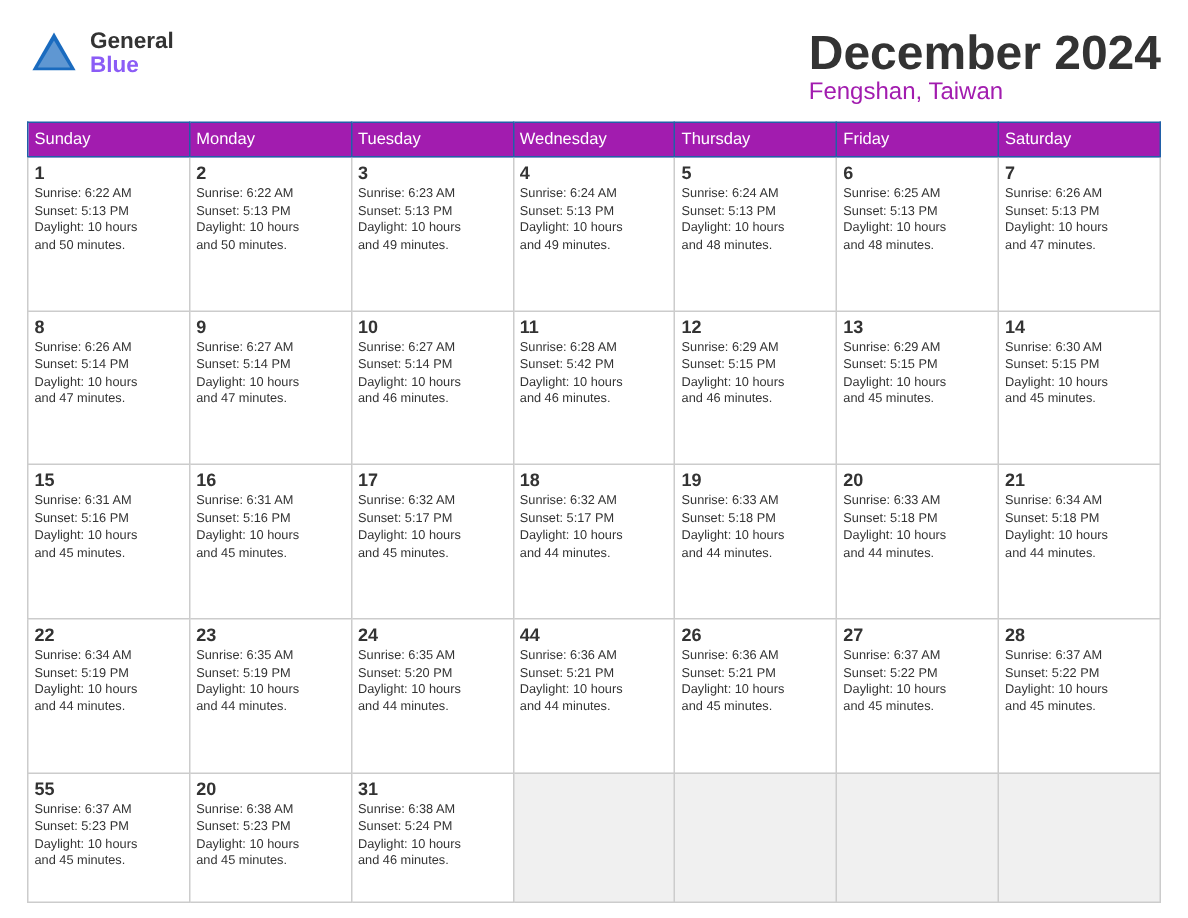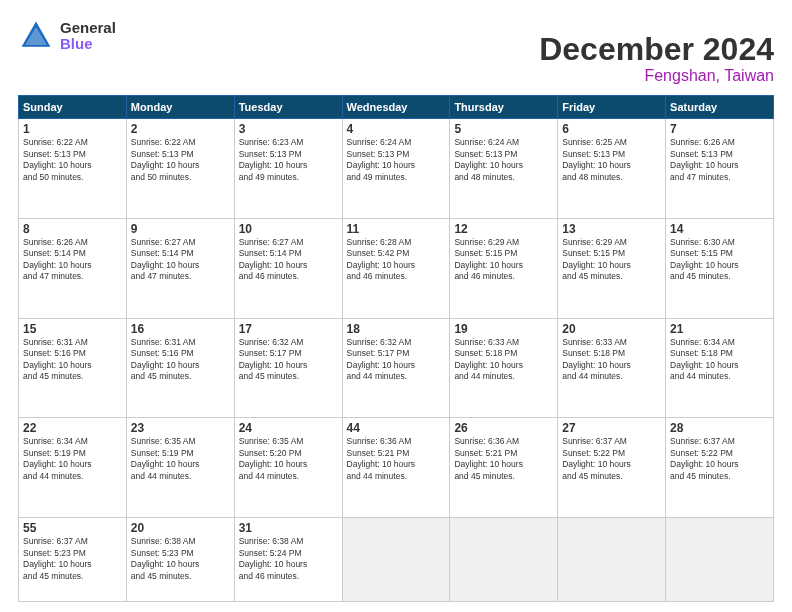--- a/index.html
+++ b/index.html
@@ -41,45 +41,44 @@
     .logo-blue {
       font-size: 15px;
       font-weight: bold;
       color: #8b5cf6;
     }
     .logo-icon {
       width: 36px;
       height: 36px;
     }
     .title-block {
-      text-align: right;
-      margin-top: 14px;
+      text-align: left;
     }
     .title-month {
       font-size: 32px;
       font-weight: bold;
       color: #333;
       line-height: 1.1;
     }
     .title-location {
       font-size: 16px;
       color: #a21caf;
     }
     .calendar {
       flex: 1;
       border: 1px solid #ccc;
       border-collapse: collapse;
       width: 100%;
       table-layout: fixed;
     }
     .calendar th {
-      background-color: #0c4a6e;
+      background-color: #a21caf;
       color: #fff;
       font-size: 11px;
-      font-weight: bold;
+      font-weight: normal;
       padding: 5px 4px;
       text-align: left;
       border: 1px solid #2060a8;
     }
     .calendar td {
       vertical-align: top;
       padding: 3px 4px;
       border: 1px solid #ccc;
       font-size: 9px;
       color: #333;

